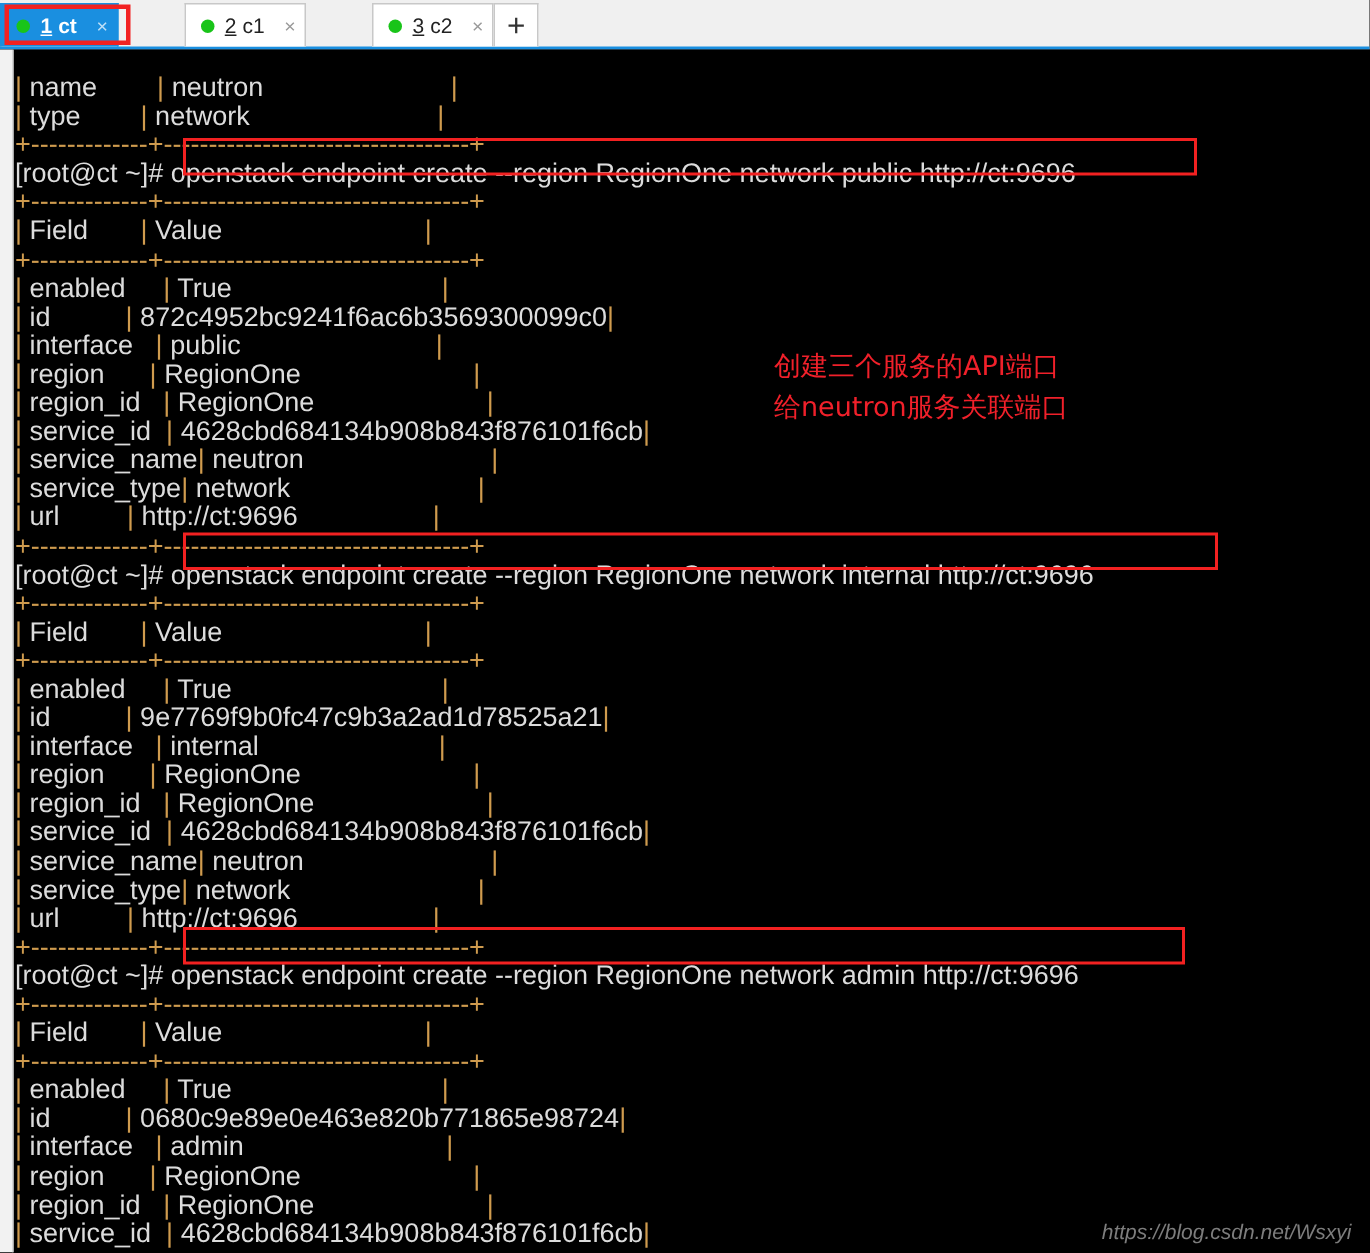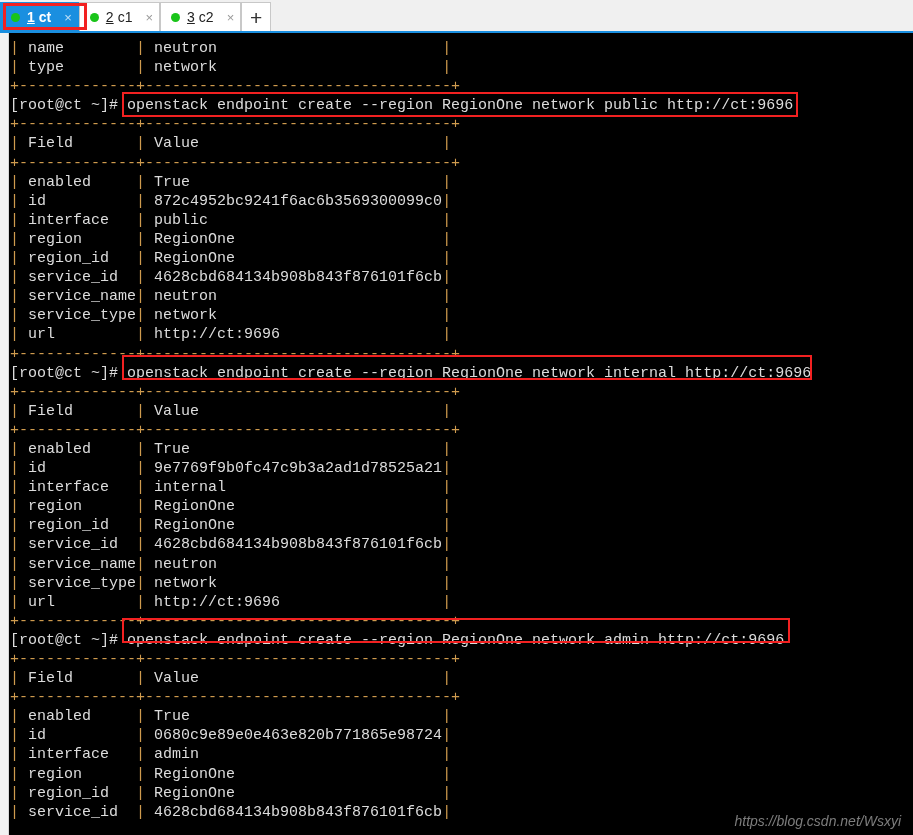--- a/index.html
+++ b/index.html
@@ -39,20 +39,21 @@
     position: relative;
   }
   .tab.active {
     background: #1a8fe0;
     border-color: #1a8fe0;
     color: #ffffff;
   }
   .tab.inactive {
     background: #ffffff;
     color: #222222;
+    margin-left: 44px;
   }
   .tab-dot {
     width: 9px; height: 9px;
     border-radius: 50%;
     background: #19c419;
     margin-right: 7px;
     flex: none;
   }
   .tab-num {
     text-decoration: underline;
@@ -120,26 +121,26 @@
     width: 8px;
     height: 690px;
     background: #f2f2f2;
   }
 
   #screen {
     position: absolute;
     left: 10px; top: 0;
     width: 903px;
     height: 802px;
-    font-family: Liberation Mono, monospace;
-    font-size: 15px;
+    font-family: Liberation Sans, sans-serif;
+    font-size: 18px;
     line-height: 19.1px;
     color: #d8d8d8;
     white-space: pre;
-    padding-top: 6px;
+    padding-top: 16px;
     box-sizing: border-box;
   }
   .line { height: 19.1px; }
   .pipe { color: #cf9b4e; }
   .plain { color: #dcdcdc; }
   .prompt { color: #dcdcdc; margin-top: 11px; }
 
   
   .cmdbox {
     position: absolute;
@@ -201,15 +202,17 @@
   <div id="scroll-strip">
     <div id="scroll-thumb"></div>
   </div>
 
   <div id="screen"><div class="line"><span class="pipe">|</span><span class="plain"> name        </span><span class="pipe">|</span><span class="plain"> neutron                         </span><span class="pipe">|</span></div><div class="line"><span class="pipe">|</span><span class="plain"> type        </span><span class="pipe">|</span><span class="plain"> network                         </span><span class="pipe">|</span></div><div class="line"><span class="pipe">+-------------+----------------------------------+</span></div><div class="line"><span class="prompt">[root@ct ~]# </span><span class="plain">openstack endpoint create --region RegionOne network public http://ct:9696</span></div><div class="line"><span class="pipe">+-------------+----------------------------------+</span></div><div class="line"><span class="pipe">|</span><span class="plain"> Field       </span><span class="pipe">|</span><span class="plain"> Value                           </span><span class="pipe">|</span></div><div class="line"><span class="pipe">+-------------+----------------------------------+</span></div><div class="line"><span class="pipe">|</span><span class="plain"> enabled     </span><span class="pipe">|</span><span class="plain"> True                            </span><span class="pipe">|</span></div><div class="line"><span class="pipe">|</span><span class="plain"> id          </span><span class="pipe">|</span><span class="plain"> 872c4952bc9241f6ac6b3569300099c0</span><span class="pipe">|</span></div><div class="line"><span class="pipe">|</span><span class="plain"> interface   </span><span class="pipe">|</span><span class="plain"> public                          </span><span class="pipe">|</span></div><div class="line"><span class="pipe">|</span><span class="plain"> region      </span><span class="pipe">|</span><span class="plain"> RegionOne                       </span><span class="pipe">|</span></div><div class="line"><span class="pipe">|</span><span class="plain"> region_id   </span><span class="pipe">|</span><span class="plain"> RegionOne                       </span><span class="pipe">|</span></div><div class="line"><span class="pipe">|</span><span class="plain"> service_id  </span><span class="pipe">|</span><span class="plain"> 4628cbd684134b908b843f876101f6cb</span><span class="pipe">|</span></div><div class="line"><span class="pipe">|</span><span class="plain"> service_name</span><span class="pipe">|</span><span class="plain"> neutron                         </span><span class="pipe">|</span></div><div class="line"><span class="pipe">|</span><span class="plain"> service_type</span><span class="pipe">|</span><span class="plain"> network                         </span><span class="pipe">|</span></div><div class="line"><span class="pipe">|</span><span class="plain"> url         </span><span class="pipe">|</span><span class="plain"> http://ct:9696                  </span><span class="pipe">|</span></div><div class="line"><span class="pipe">+-------------+----------------------------------+</span></div><div class="line"><span class="prompt">[root@ct ~]# </span><span class="plain">openstack endpoint create --region RegionOne network internal http://ct:9696</span></div><div class="line"><span class="pipe">+-------------+----------------------------------+</span></div><div class="line"><span class="pipe">|</span><span class="plain"> Field       </span><span class="pipe">|</span><span class="plain"> Value                           </span><span class="pipe">|</span></div><div class="line"><span class="pipe">+-------------+----------------------------------+</span></div><div class="line"><span class="pipe">|</span><span class="plain"> enabled     </span><span class="pipe">|</span><span class="plain"> True                            </span><span class="pipe">|</span></div><div class="line"><span class="pipe">|</span><span class="plain"> id          </span><span class="pipe">|</span><span class="plain"> 9e7769f9b0fc47c9b3a2ad1d78525a21</span><span class="pipe">|</span></div><div class="line"><span class="pipe">|</span><span class="plain"> interface   </span><span class="pipe">|</span><span class="plain"> internal                        </span><span class="pipe">|</span></div><div class="line"><span class="pipe">|</span><span class="plain"> region      </span><span class="pipe">|</span><span class="plain"> RegionOne                       </span><span class="pipe">|</span></div><div class="line"><span class="pipe">|</span><span class="plain"> region_id   </span><span class="pipe">|</span><span class="plain"> RegionOne                       </span><span class="pipe">|</span></div><div class="line"><span class="pipe">|</span><span class="plain"> service_id  </span><span class="pipe">|</span><span class="plain"> 4628cbd684134b908b843f876101f6cb</span><span class="pipe">|</span></div><div class="line"><span class="pipe">|</span><span class="plain"> service_name</span><span class="pipe">|</span><span class="plain"> neutron                         </span><span class="pipe">|</span></div><div class="line"><span class="pipe">|</span><span class="plain"> service_type</span><span class="pipe">|</span><span class="plain"> network                         </span><span class="pipe">|</span></div><div class="line"><span class="pipe">|</span><span class="plain"> url         </span><span class="pipe">|</span><span class="plain"> http://ct:9696                  </span><span class="pipe">|</span></div><div class="line"><span class="pipe">+-------------+----------------------------------+</span></div><div class="line"><span class="prompt">[root@ct ~]# </span><span class="plain">openstack endpoint create --region RegionOne network admin http://ct:9696</span></div><div class="line"><span class="pipe">+-------------+----------------------------------+</span></div><div class="line"><span class="pipe">|</span><span class="plain"> Field       </span><span class="pipe">|</span><span class="plain"> Value                           </span><span class="pipe">|</span></div><div class="line"><span class="pipe">+-------------+----------------------------------+</span></div><div class="line"><span class="pipe">|</span><span class="plain"> enabled     </span><span class="pipe">|</span><span class="plain"> True                            </span><span class="pipe">|</span></div><div class="line"><span class="pipe">|</span><span class="plain"> id          </span><span class="pipe">|</span><span class="plain"> 0680c9e89e0e463e820b771865e98724</span><span class="pipe">|</span></div><div class="line"><span class="pipe">|</span><span class="plain"> interface   </span><span class="pipe">|</span><span class="plain"> admin                           </span><span class="pipe">|</span></div><div class="line"><span class="pipe">|</span><span class="plain"> region      </span><span class="pipe">|</span><span class="plain"> RegionOne                       </span><span class="pipe">|</span></div><div class="line"><span class="pipe">|</span><span class="plain"> region_id   </span><span class="pipe">|</span><span class="plain"> RegionOne                       </span><span class="pipe">|</span></div><div class="line"><span class="pipe">|</span><span class="plain"> service_id  </span><span class="pipe">|</span><span class="plain"> 4628cbd684134b908b843f876101f6cb</span><span class="pipe">|</span></div></div>
 
   <div class="cmdbox" style="left:122px;  top:59px;  width:676px; height:25px;"></div>
   <div class="cmdbox" style="left:122px; top:322px; width:690px; height:25px;"></div>
   <div class="cmdbox" style="left:122px; top:585px; width:668px; height:25px;"></div>
 
+  <div id="annotation">创建三个服务的API端口
+给neutron服务关联端口</div>
 
   <div id="watermark">https://blog.csdn.net/Wsxyi</div>
 </div>
 
 </body></html>

